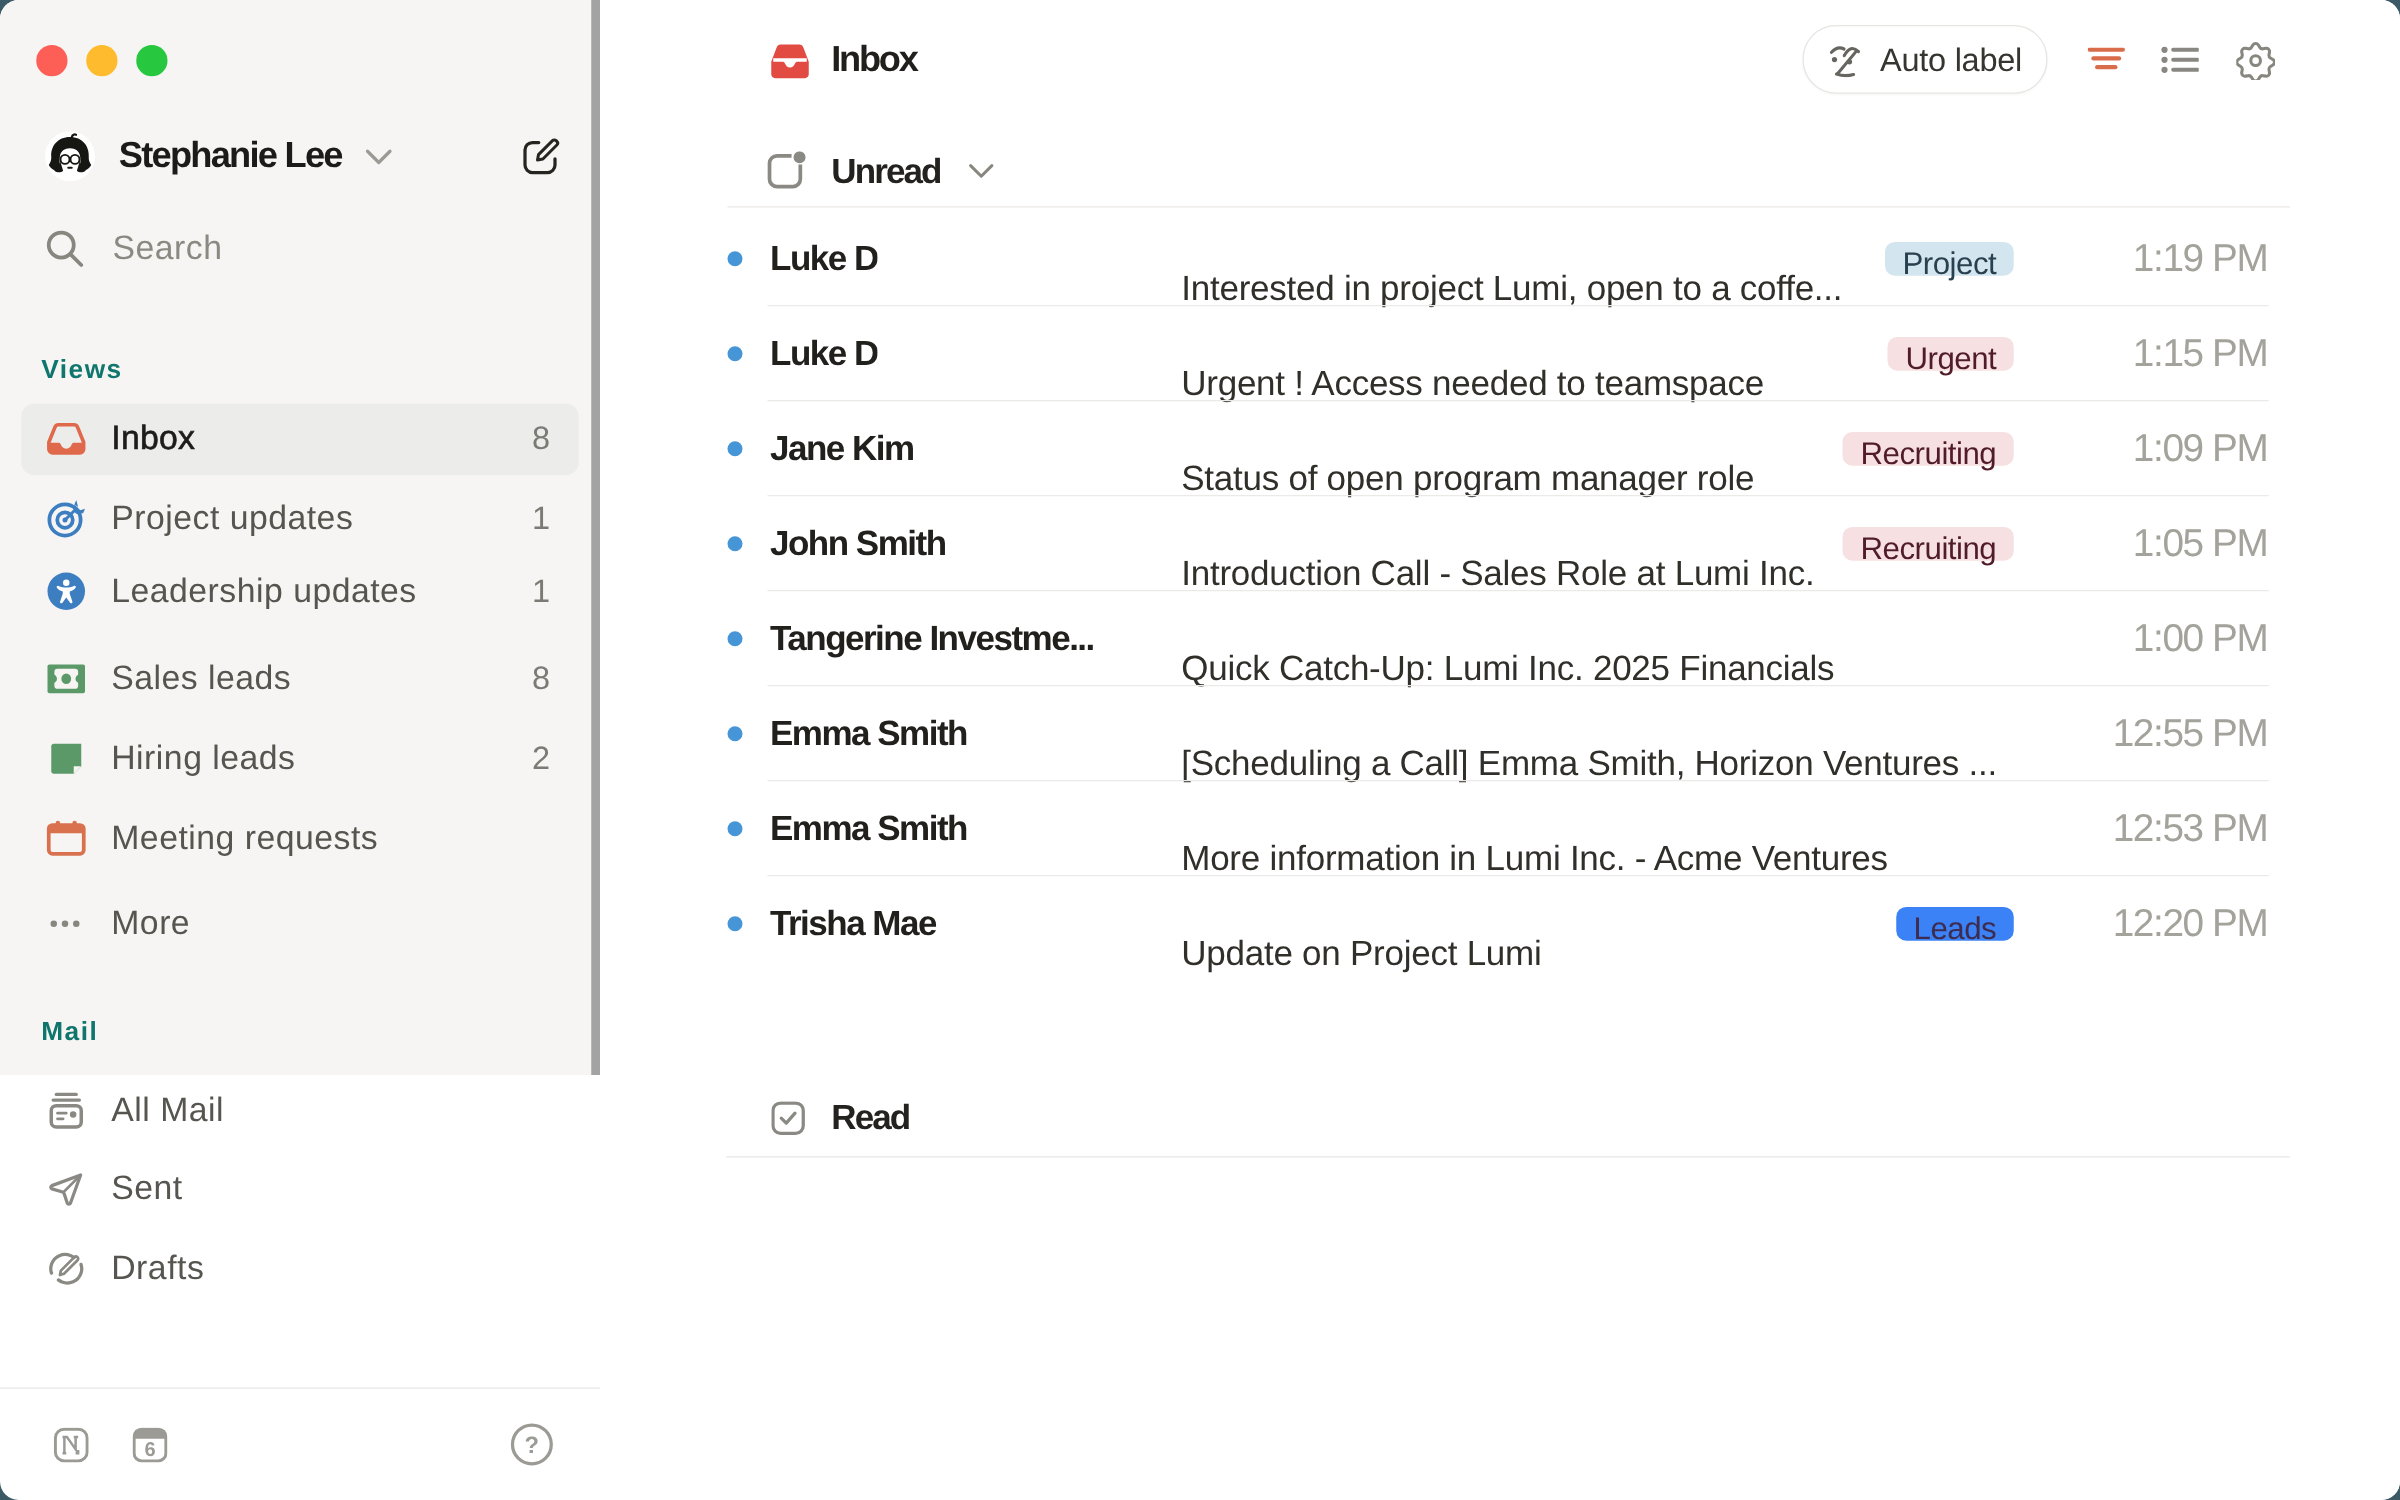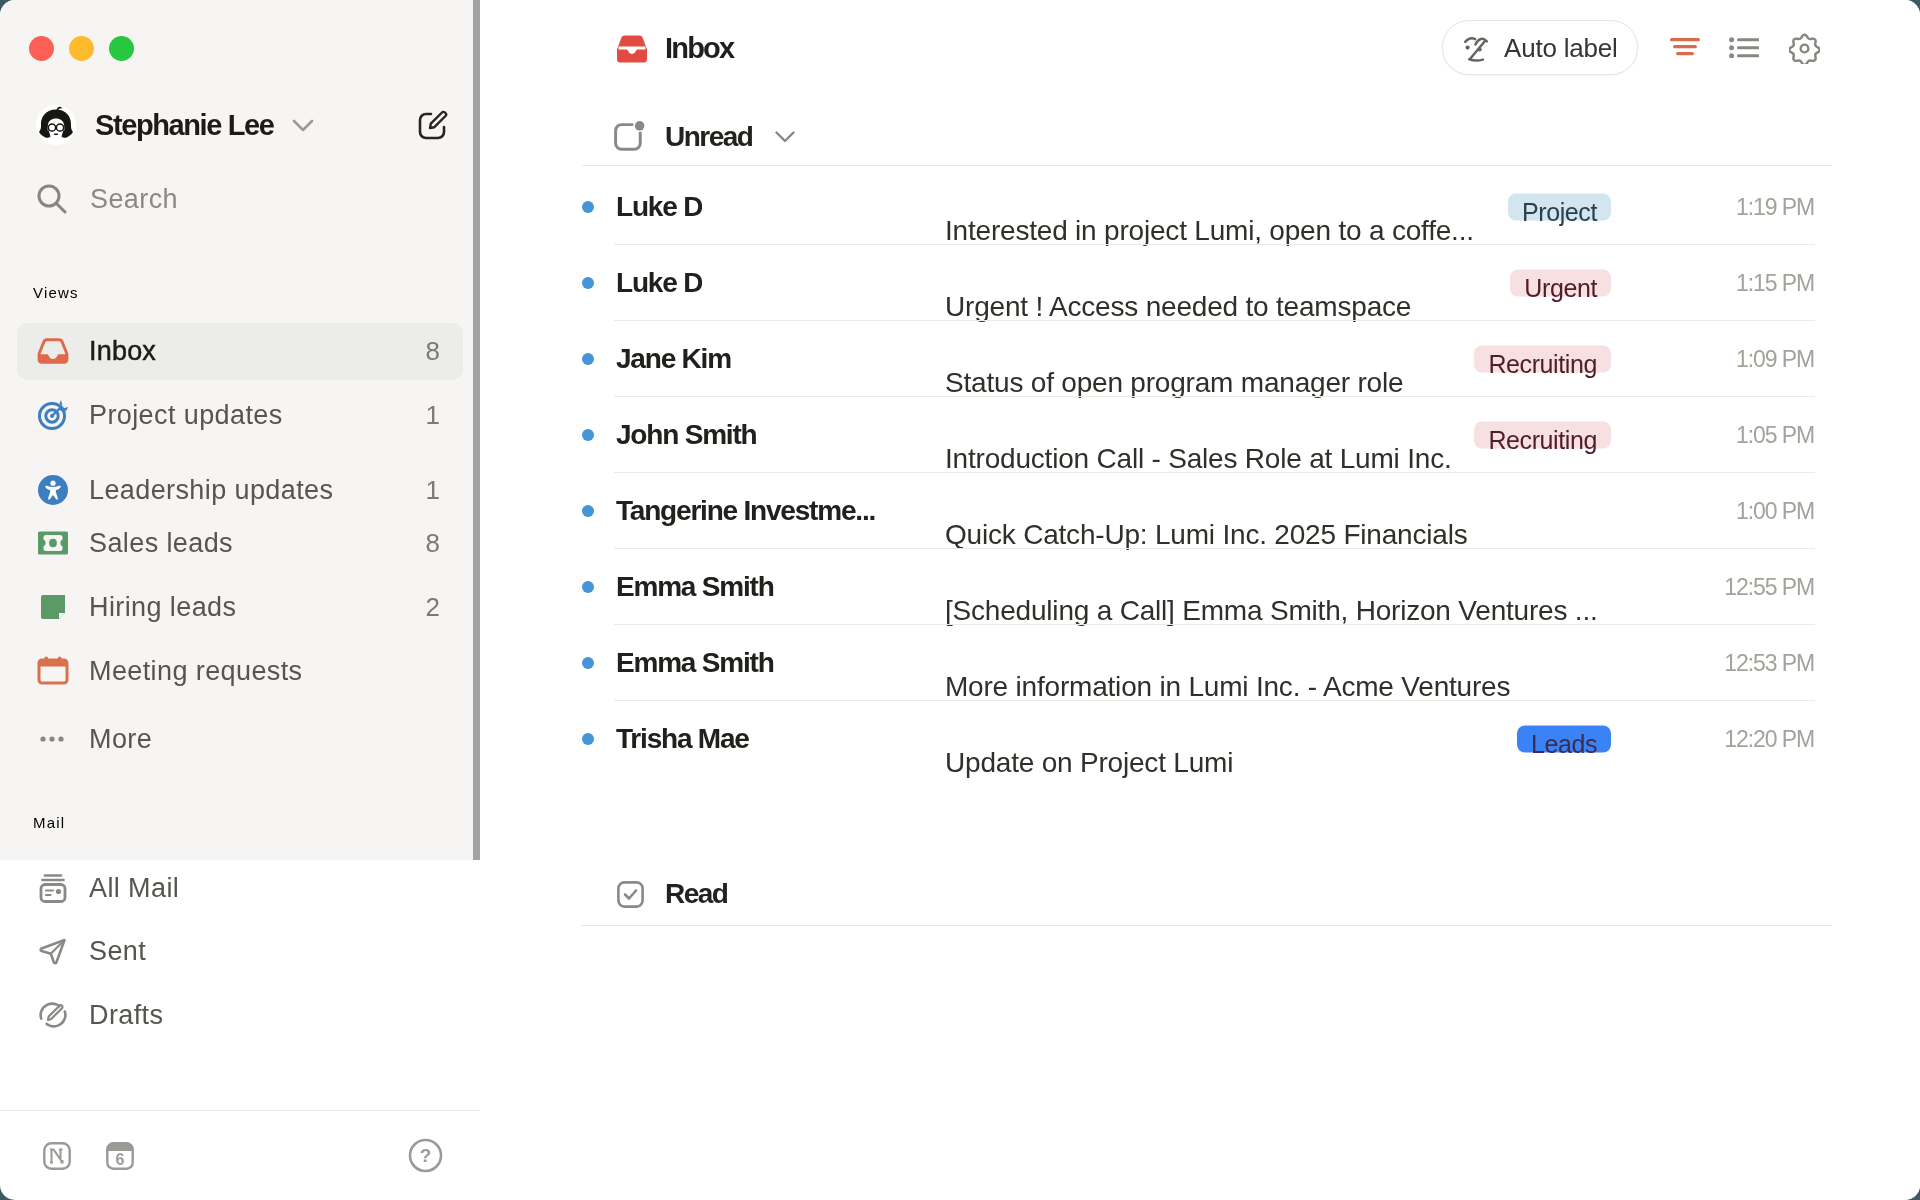--- a/index.html
+++ b/index.html
@@ -10,35 +10,35 @@
 #sidebar { position:absolute; left:0; top:0; width:480px; height:860px;
   background:#f6f5f3; border-right:7px solid #a3a3a3;text-align:center; }
 .abs { position:absolute; }
 .tl { position:absolute; width:25px; height:25px; border-radius:50%; top:36px; }
 .srow { position:absolute; left:0; width:480px; height:64px; }
 .srow .ic { position:absolute; left:37px; top:50%; margin-top:-16px; width:32px; height:32px; }
 .srow .lbl { position:absolute; left:89px; top:50%; transform:translateY(-50%);
   font-size:27px; color:#56554f; letter-spacing:0.4px; white-space:nowrap; }
 .srow .cnt { position:absolute; right:40px; top:50%; transform:translateY(-50%);
   font-size:26px; color:#7b7a74; }
-.seclbl { position:absolute; left:33px; font-size:15px; font-weight:normal; color:#000000; letter-spacing:1.2px; }
+.seclbl { position:absolute; left:33px; font-size:21px; font-weight:bold; color:#0f766e; letter-spacing:1.2px; }
 #main { position:absolute; left:481px; top:0; right:0; height:1200px; background:#ffffff; }
 .mrow { position:absolute; left:0; width:100%; height:76px; }
 .dot { position:absolute; left:101px; top:50%; margin-top:-6px; width:12px; height:12px;
   border-radius:50%; background:#4695d7; }
 .sender { position:absolute; left:135px; top:50%; transform:translateY(-50%);
   font-size:28px; font-weight:bold; color:#21201c; letter-spacing:-1.2px;
   max-width:272px; overflow:hidden; white-space:nowrap; }
 .subject { position:absolute; left:464px; top:50%; transform:translateY(-50%);
   font-size:28px; color:#302f2a; letter-spacing:-0.2px; white-space:nowrap;margin-top:24px; }
 .pill { position:absolute; right:309px; top:50%; transform:translateY(-50%);
   height:27px; line-height:36px; border-radius:8px; padding:0 14px;
   font-size:25px; letter-spacing:-0.4px; }
 .time { position:absolute; right:106px; top:50%; transform:translateY(-50%);
-  font-size:23px; color:#a3a29b; letter-spacing:-1.1px; }
+  font-size:31px; color:#a3a29b; letter-spacing:-1.1px; }
 .rowline { position:absolute; left:133px; right:105px; bottom:0; height:1px; background:#ebeae8; }
 </style>
 </head>
 <body>
 <div id="win">
   <div id="sidebar">
     <div class="tl" style="left:29px; background:#fd5f57;"></div>
     <div class="tl" style="left:69px; background:#febb2e;"></div>
     <div class="tl" style="left:109px; background:#27c83f;"></div>
 
@@ -93,21 +93,21 @@
         <circle cx="15" cy="17" r="6.2" fill="none" stroke="#3d7ec1" stroke-width="3"></circle>
         <circle cx="15" cy="17" r="2" fill="#3d7ec1"></circle>
         <path d="M15 17 L23 9" stroke="#3d7ec1" stroke-width="2.4"></path>
         <path d="M22 10 L22.5 4.5 L26 8 L29.5 11.5 L24 12 Z" fill="#3d7ec1"></path>
         <path d="M22.5 4.5 L24 1 L25.5 6.5 Z M29.5 11.5 L31 8 L26 9.5 Z" fill="#3d7ec1"></path>
       </svg>
       <div class="lbl">Project updates</div>
       <div class="cnt">1</div>
     </div>
 
-    <div class="srow" style="top:458px;">
+    <div class="srow" style="top:441px;">
       <svg class="ic" viewBox="0 0 32 32">
         <circle cx="16" cy="16" r="15" fill="#3d7ec1"></circle>
         <circle cx="16" cy="9.2" r="2.6" fill="#fff"></circle>
         <path d="M8.5 13.2 C8 12.2 8.8 11.4 9.8 11.8 C11.8 12.6 14 13 16 13 C18 13 20.2 12.6 22.2 11.8 C23.2 11.4 24 12.2 23.5 13.2 C22.8 14.4 21 15.6 18.8 16.1 L18.8 18 L20.9 24.2 C21.3 25.3 20 26.2 19.2 25.3 L16 21 L12.8 25.3 C12 26.2 10.7 25.3 11.1 24.2 L13.2 18 L13.2 16.1 C11 15.6 9.2 14.4 8.5 13.2 Z" fill="#fff"></path>
       </svg>
       <div class="lbl">Leadership updates</div>
       <div class="cnt">1</div>
     </div>
 
     <div class="srow" style="top:511px;">

